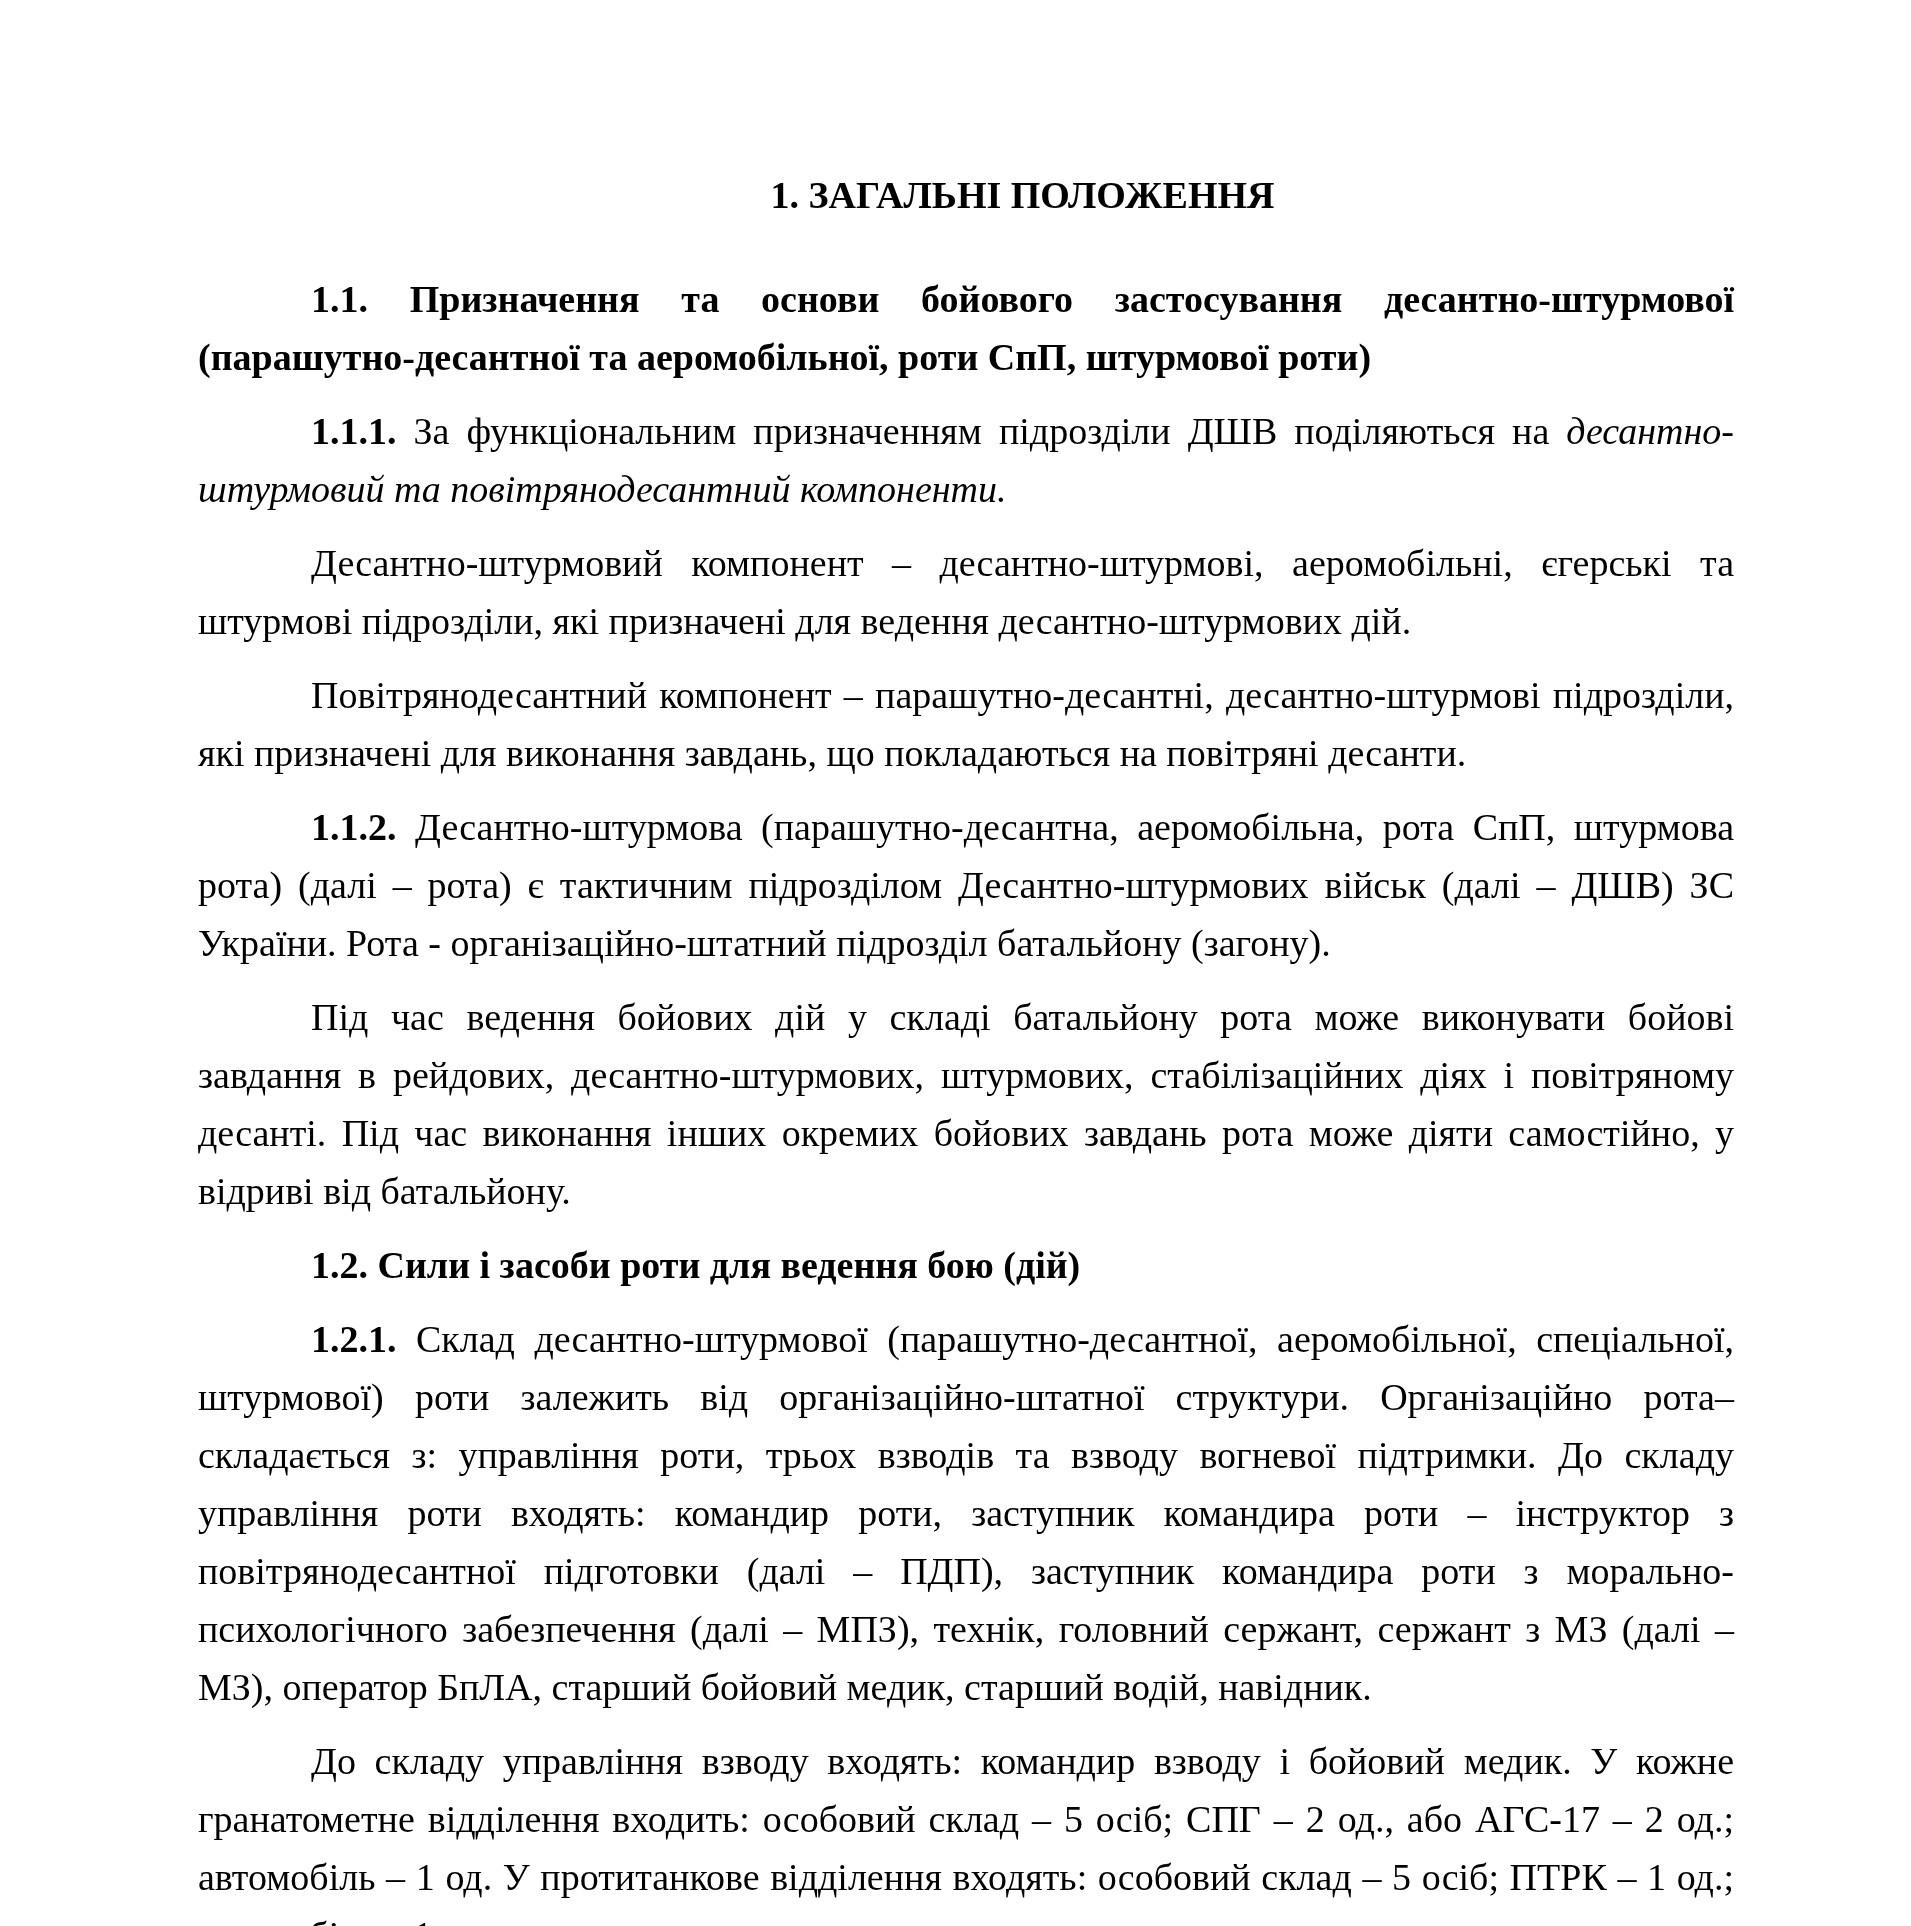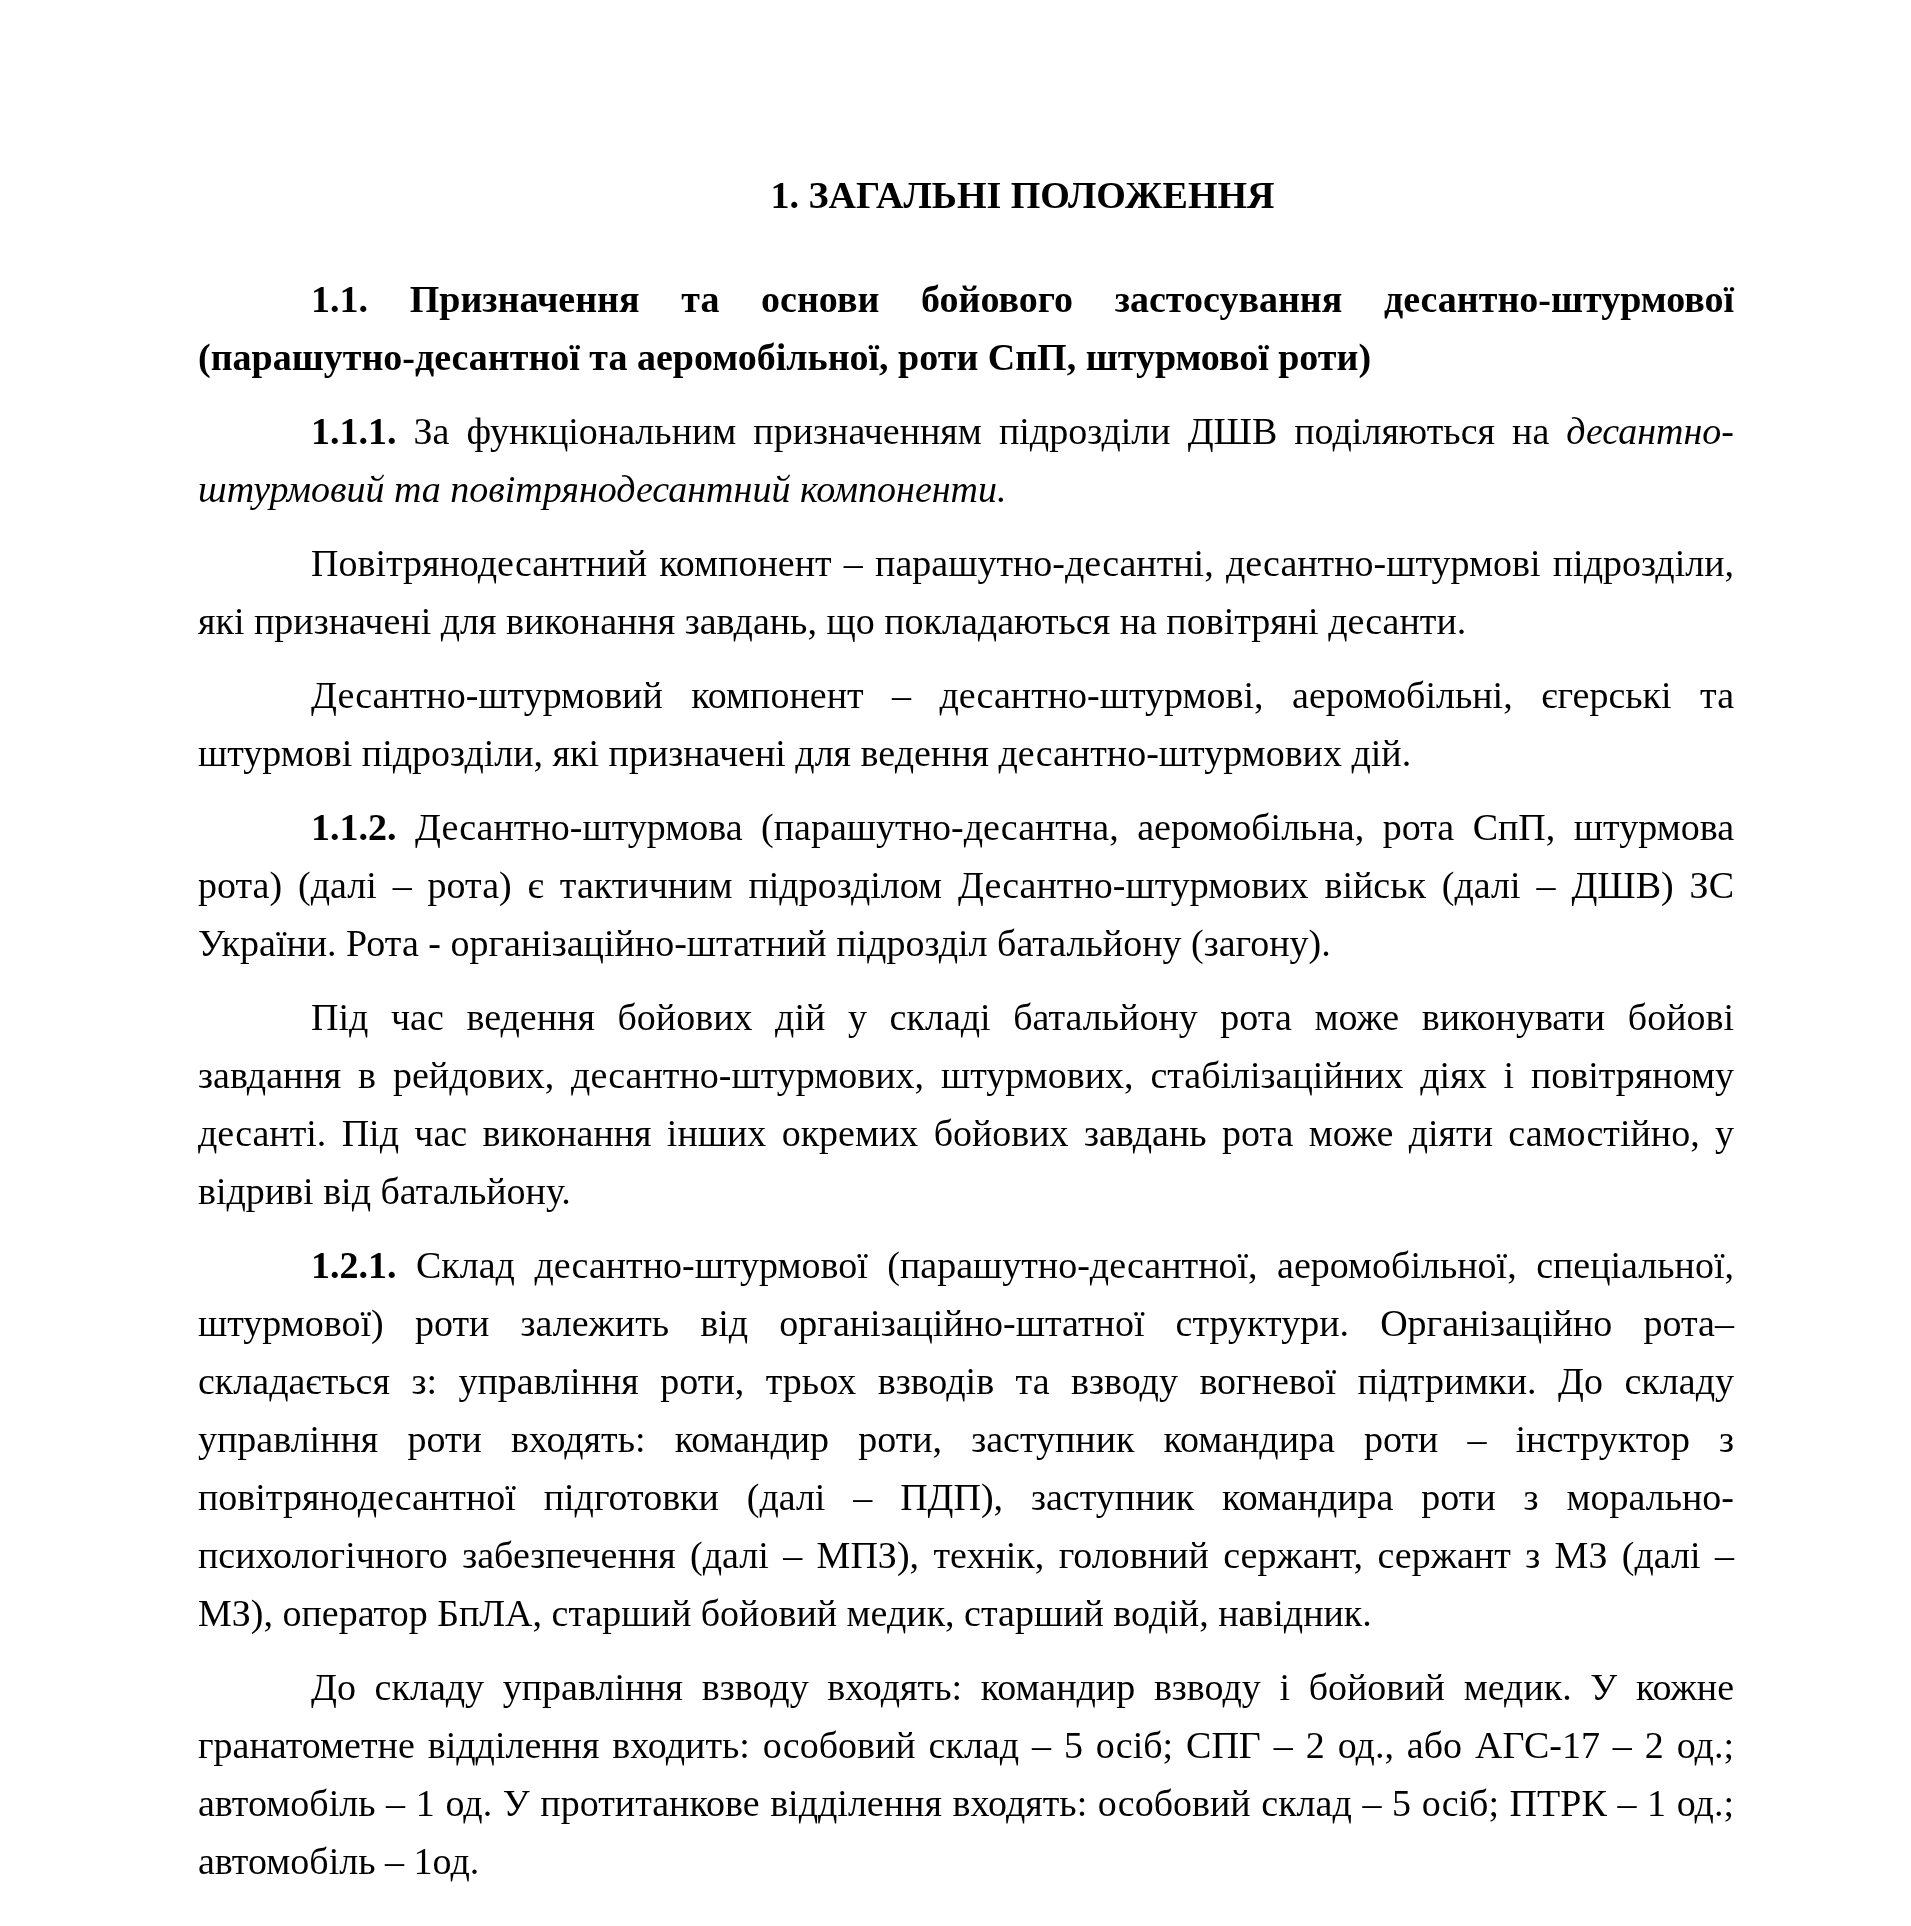--- a/index.html
+++ b/index.html
@@ -31,21 +31,22 @@
   .italic { font-style: italic; }
 </style>
 </head>
 <body>
 
 <div class="page">
   <p class="title">1. ЗАГАЛЬНІ ПОЛОЖЕННЯ</p>
   <div>
       <p class="heading"><span class="bold ">1.1. Призначення та основи бойового застосування десантно-штурмової (парашутно-десантної та аеромобільної, роти СпП, штурмової роти)</span></p>
       <p class="paragraph"><span class="bold ">1.1.1. </span><span class="">За функціональним призначенням підрозділи ДШВ поділяються на </span><span class="italic">десантно-штурмовий та повітрянодесантний компоненти.</span></p>
+      <p class="paragraph"><span class="">Десантно-штурмовий компонент – десантно-штурмові, аеромобільні, єгерські та штурмові підрозділи, які призначені для ведення десантно-штурмових дій.</span></p>
       <p class="paragraph"><span class="">Повітрянодесантний компонент – парашутно-десантні, десантно-штурмові підрозділи, які призначені для виконання завдань, що покладаються на повітряні десанти.</span></p>
-      <p class="paragraph"><span class="">Десантно-штурмовий компонент – десантно-штурмові, аеромобільні, єгерські та штурмові підрозділи, які призначені для ведення десантно-штурмових дій.</span></p>
       <p class="paragraph"><span class="bold ">1.1.2. </span><span class="">Десантно-штурмова (парашутно-десантна, аеромобільна, рота СпП, штурмова рота) (далі – рота) є тактичним підрозділом Десантно-штурмових військ (далі – ДШВ) ЗС України. Рота - організаційно-штатний підрозділ батальйону (загону).</span></p>
       <p class="paragraph"><span class="">Під час ведення бойових дій у складі батальйону рота може виконувати бойові завдання в рейдових, десантно-штурмових, штурмових, стабілізаційних діях і повітряному десанті. Під час виконання інших окремих бойових завдань рота може діяти самостійно, у відриві від батальйону.</span></p>
+      <p class="heading"><span class="bold ">1.2. Сили і засоби роти для ведення бою (дій)</span></p>
       <p class="paragraph"><span class="bold ">1.2.1. </span><span class="">Склад десантно-штурмової (парашутно-десантної, аеромобільної, спеціальної, штурмової) роти залежить від організаційно-штатної структури. Організаційно рота–складається з: управління роти, трьох взводів та взводу вогневої підтримки. До складу управління роти входять: командир роти, заступник командира роти – інструктор з повітрянодесантної підготовки (далі – ПДП), заступник командира роти з морально-психологічного забезпечення (далі – МПЗ), технік, головний сержант, сержант з МЗ (далі – МЗ), оператор БпЛА, старший бойовий медик, старший водій, навідник.</span></p>
       <p class="paragraph"><span class="">До складу управління взводу входять: командир взводу і бойовий медик. У кожне гранатометне відділення входить: особовий склад – 5 осіб; СПГ – 2 од., або АГС-17 – 2 од.; автомобіль – 1 од. У протитанкове відділення входять: особовий склад – 5 осіб; ПТРК – 1 од.; автомобіль – 1од.</span></p>
     </div>
 </div>
 
 
 </body></html>

